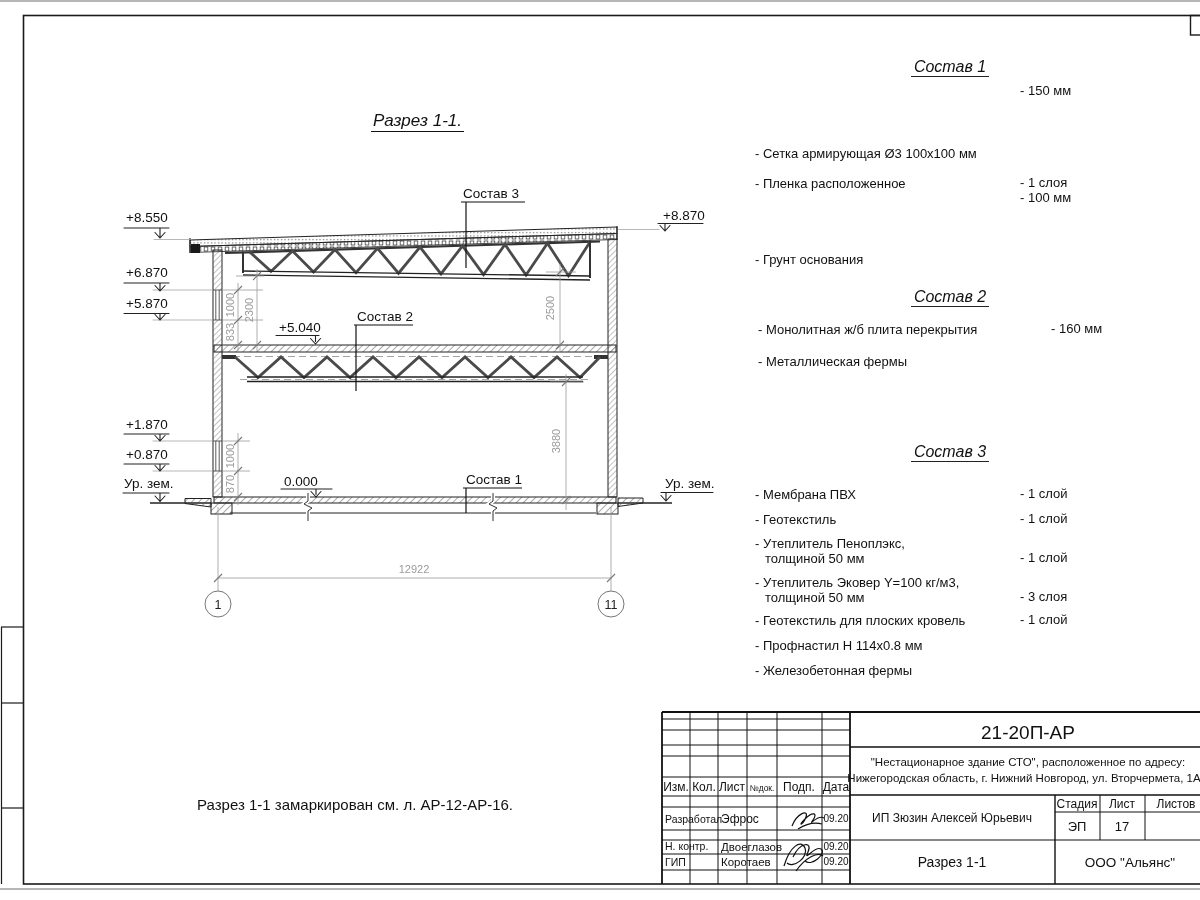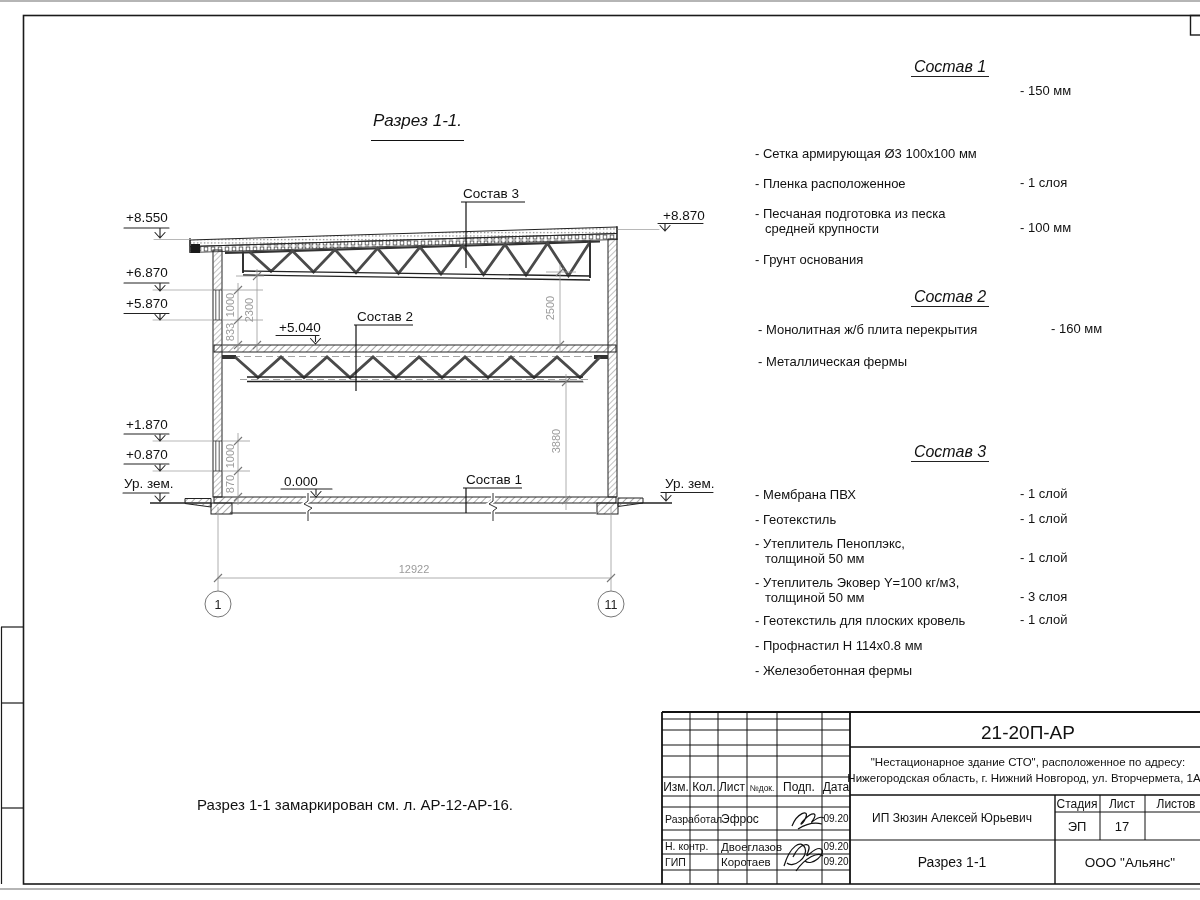--- a/index.html
+++ b/index.html
@@ -5,21 +5,21 @@
   html,body{margin:0;padding:0;background:#fff;}
   body{width:1200px;height:900px;overflow:hidden;position:relative;
        font-family:"Liberation Sans", sans-serif;color:#111;}
   .abs{position:absolute;}
   #edge-top{left:0;top:0;width:1200px;height:2px;background:#b5b5b5;}
   #edge-bottom{left:0;top:888px;width:1200px;height:2px;background:#b5b5b5;}
   #drawing-svg{left:0;top:0;}
   
   #view-title{left:300px;top:111px;width:235px;text-align:center;
               font-style:italic;font-size:17px;}
-  #view-title span{border-bottom:1.5px solid #111;padding:0 2px 10px 2px;font-style:italic;}
+  #view-title span{border-bottom:1.5px solid #111;padding:0 2px 1px 2px;font-style:italic;}
   
   #note{left:197px;top:796px;font-size:15px;}
   
   .comp-header{width:390px;text-align:center;font-style:italic;font-size:16px;}
   .comp-header span{border-bottom:1px solid #222;padding:0 3px 1px 3px;}
   .item{width:420px;font-size:13px;line-height:15px;}
   .item .nm{display:inline-block;max-width:258px;white-space:pre-line;
             padding-left:10px;text-indent:-10px;vertical-align:bottom;}
   .item .vl{position:absolute;left:265px;bottom:1px;white-space:nowrap;}
   .item .vl.v2{left:293px;}
@@ -317,22 +317,20 @@
 </div>
 <div class="abs item" style="left:755px;top:146px">
   <span class="nm">- Сетка армирующая Ø3 100х100 мм</span>
   <span class="vl"></span>
 </div>
 <div class="abs item" style="left:755px;top:176px">
   <span class="nm">- Пленка расположенное</span>
   <span class="vl">-  1 слоя</span>
 </div>
 <div class="abs item" style="left:755px;top:206px">
-  <span class="nm">- Песчаная подготовка из песка
-средней крупности</span>
   <span class="vl">- 100 мм</span>
 </div>
 <div class="abs item" style="left:755px;top:252px">
   <span class="nm">- Грунт основания</span>
 </div>
 
 <div class="abs comp-header" style="left:755px;top:288px">
   <span>Состав 2</span>
 </div>
 <div class="abs item" style="left:758px;top:322px">

